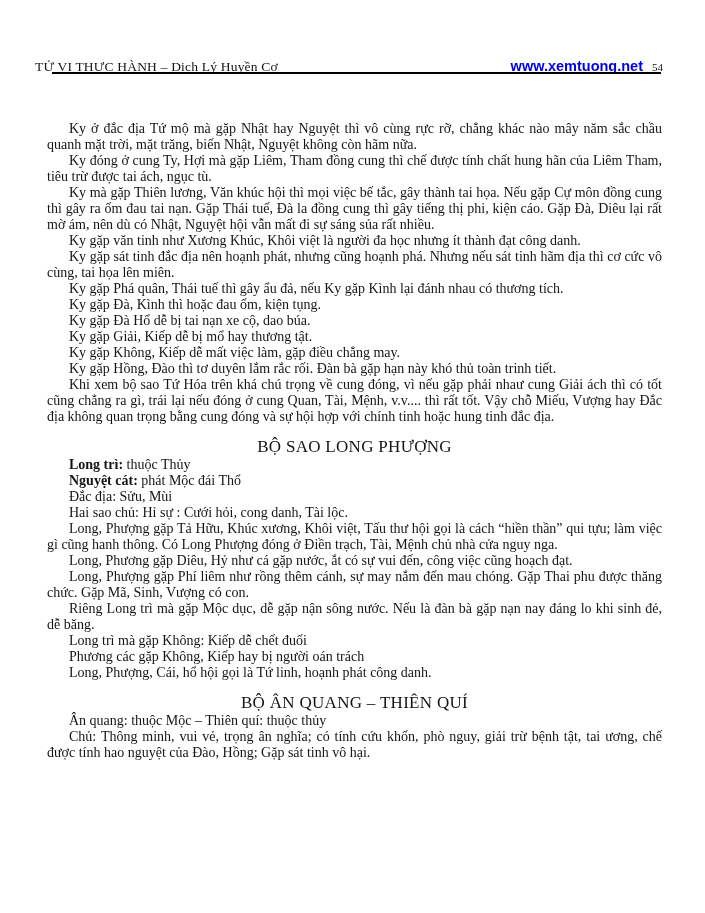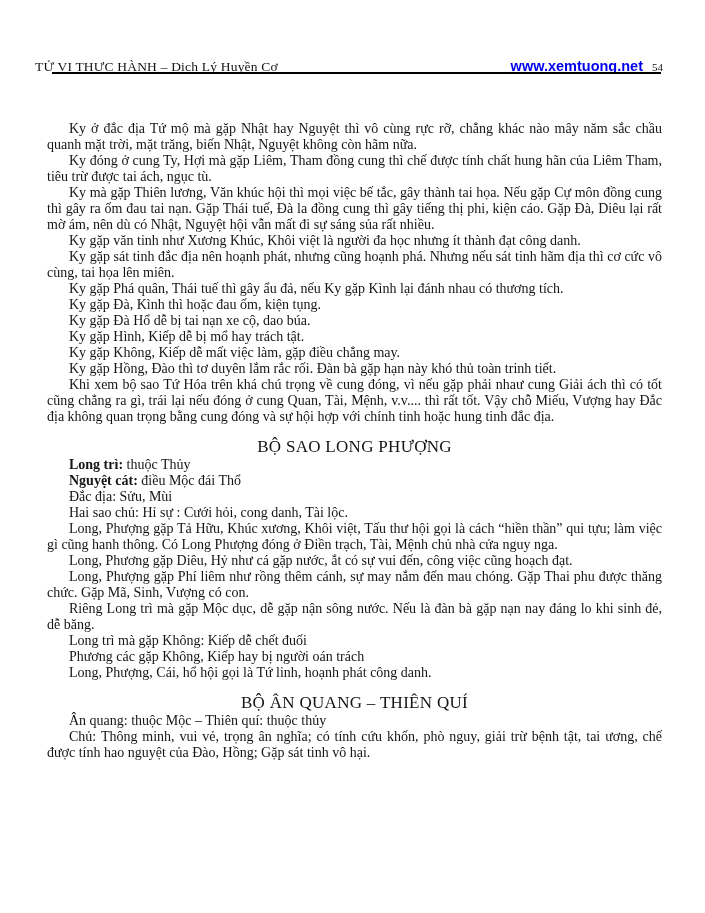--- a/index.html
+++ b/index.html
@@ -99,29 +99,29 @@
 
   <div class="content">
     <p class="para">Ky ở đắc địa Tứ mộ mà gặp Nhật hay Nguyệt thì vô cùng rực rỡ, chẳng khác nào mây năm sắc chầu quanh mặt trời, mặt trăng, biến Nhật, Nguyệt không còn hãm nữa.</p>
     <p class="para">Ky đóng ở cung Ty, Hợi mà gặp Liêm, Tham đồng cung thì chế được tính chất hung hãn của Liêm Tham, tiêu trừ được tai ách, ngục tù.</p>
     <p class="para">Ky mà gặp Thiên lương, Văn khúc hội thì mọi việc bế tắc, gây thành tai họa. Nếu gặp Cự môn đồng cung thì gây ra ốm đau tai nạn. Gặp Thái tuế, Đà la đồng cung thì gây tiếng thị phi, kiện cáo. Gặp Đà, Diêu lại rất mờ ám, nên dù có Nhật, Nguyệt hội vẫn mất đi sự sáng sủa rất nhiều.</p>
     <p class="para">Ky gặp văn tinh như Xương Khúc, Khôi việt là người đa học nhưng ít thành đạt công danh.</p>
     <p class="para">Ky gặp sát tinh đắc địa nên hoạnh phát, nhưng cũng hoạnh phá. Nhưng nếu sát tinh hãm địa thì cơ cức vô cùng, tai họa lên miên.</p>
     <p class="para">Ky gặp Phá quân, Thái tuế thì gây ẩu đả, nếu Ky gặp Kình lại đánh nhau có thương tích.</p>
     <p class="para">Ky gặp Đà, Kình thì hoặc đau ốm, kiện tụng.</p>
     <p class="para">Ky gặp Đà Hổ dễ bị tai nạn xe cộ, dao búa.</p>
-    <p class="para">Ky gặp Hình, Kiếp dễ bị mổ hay trách tật.</p>
+    <p class="para">Ky gặp Giải, Kiếp dễ bị mổ hay thương tật.</p>
     <p class="para">Ky gặp Không, Kiếp dễ mất việc làm, gặp điều chẳng may.</p>
     <p class="para">Ky gặp Hồng, Đào thì tơ duyên lắm rắc rối. Đàn bà gặp hạn này khó thủ toàn trinh tiết.</p>
     <p class="para">Khi xem bộ sao Tứ Hóa trên khá chú trọng về cung đóng, vì nếu gặp phải nhaư cung Giải ách thì có tốt cũng chẳng ra gì, trái lại nếu đóng ở cung Quan, Tài, Mệnh, v.v.... thì rất tốt. Vậy chỗ Miếu, Vượng hay Đắc địa không quan trọng bằng cung đóng và sự hội hợp với chính tinh hoặc hung tinh đắc địa.</p>
 
     <div class="heading">BỘ SAO LONG PHƯỢNG</div>
 
     <p class="para"><span class="bold-label">Long trì:</span><span> thuộc Thủy</span></p>
-    <p class="para"><span class="bold-label">Nguyệt cát:</span><span> điều Mộc đái Thổ</span></p>
+    <p class="para"><span class="bold-label">Nguyệt cát:</span><span> phát Mộc đái Thổ</span></p>
     <p class="para">Đắc địa: Sửu, Mùi</p>
     <p class="para">Hai sao chủ: Hỉ sự : Cưới hỏi, cong danh, Tài lộc.</p>
     <p class="para">Long, Phượng gặp Tả Hữu, Khúc xương, Khôi việt, Tấu thư hội gọi là cách “hiền thần” qui tựu; làm việc gì cũng hanh thông. Có Long Phượng đóng ở Điền trạch, Tài, Mệnh chủ nhà cửa nguy nga.</p>
     <p class="para">Long, Phương gặp Diêu, Hỷ như cá gặp nước, ắt có sự vui đến, công việc cũng hoạch đạt.</p>
     <p class="para">Long, Phượng gặp Phí liêm như rồng thêm cánh, sự may nắm đến mau chóng. Gặp Thai phu được thăng chức. Gặp Mã, Sinh, Vượng có con.</p>
     <p class="para">Riêng Long trì mà gặp Mộc dục, dễ gặp nận sông nước. Nếu là đàn bà gặp nạn nay đáng lo khi sinh đẻ, dễ băng.</p>
     <p class="para">Long trì mà gặp Không: Kiếp dễ chết đuối</p>
     <p class="para">Phương các gặp Không, Kiếp hay bị người oán trách</p>
     <p class="para">Long, Phượng, Cái, hổ hội gọi là Tứ linh, hoạnh phát công danh.</p>
 

